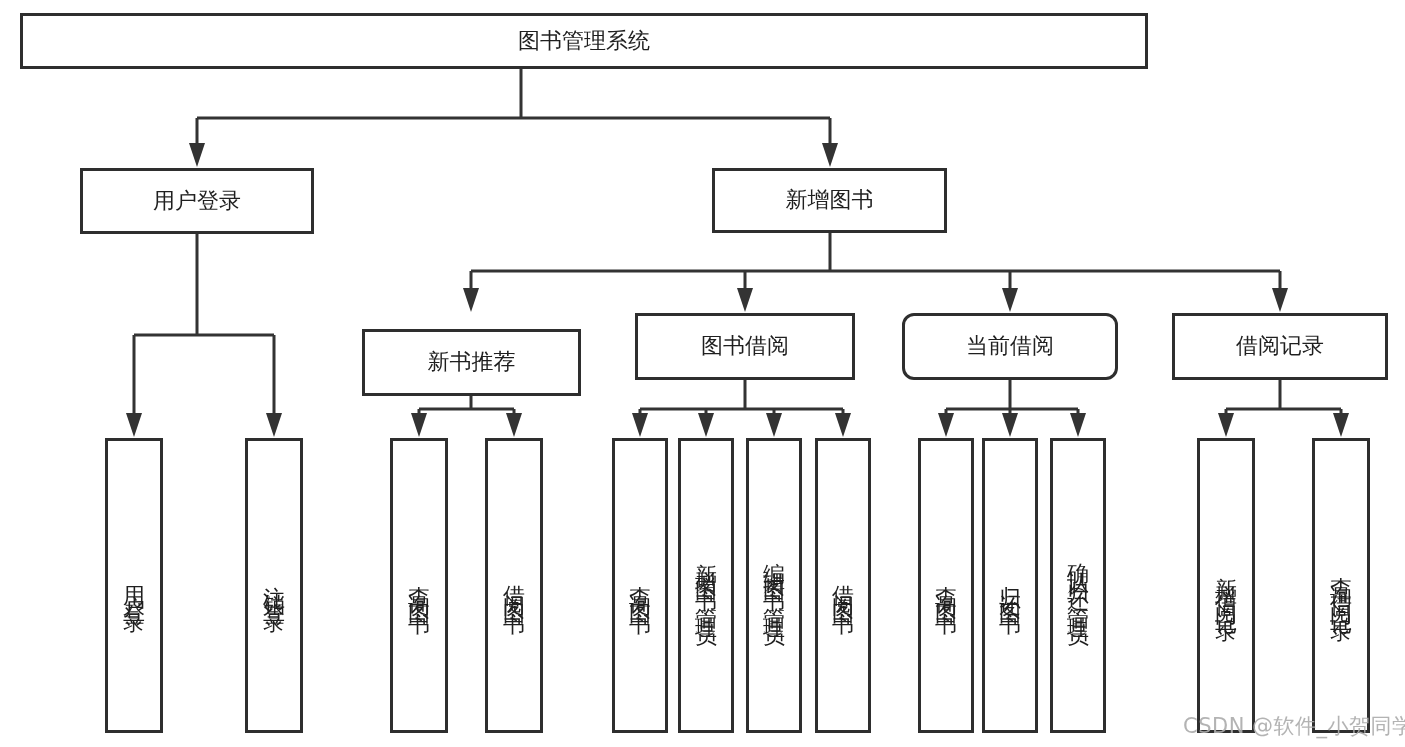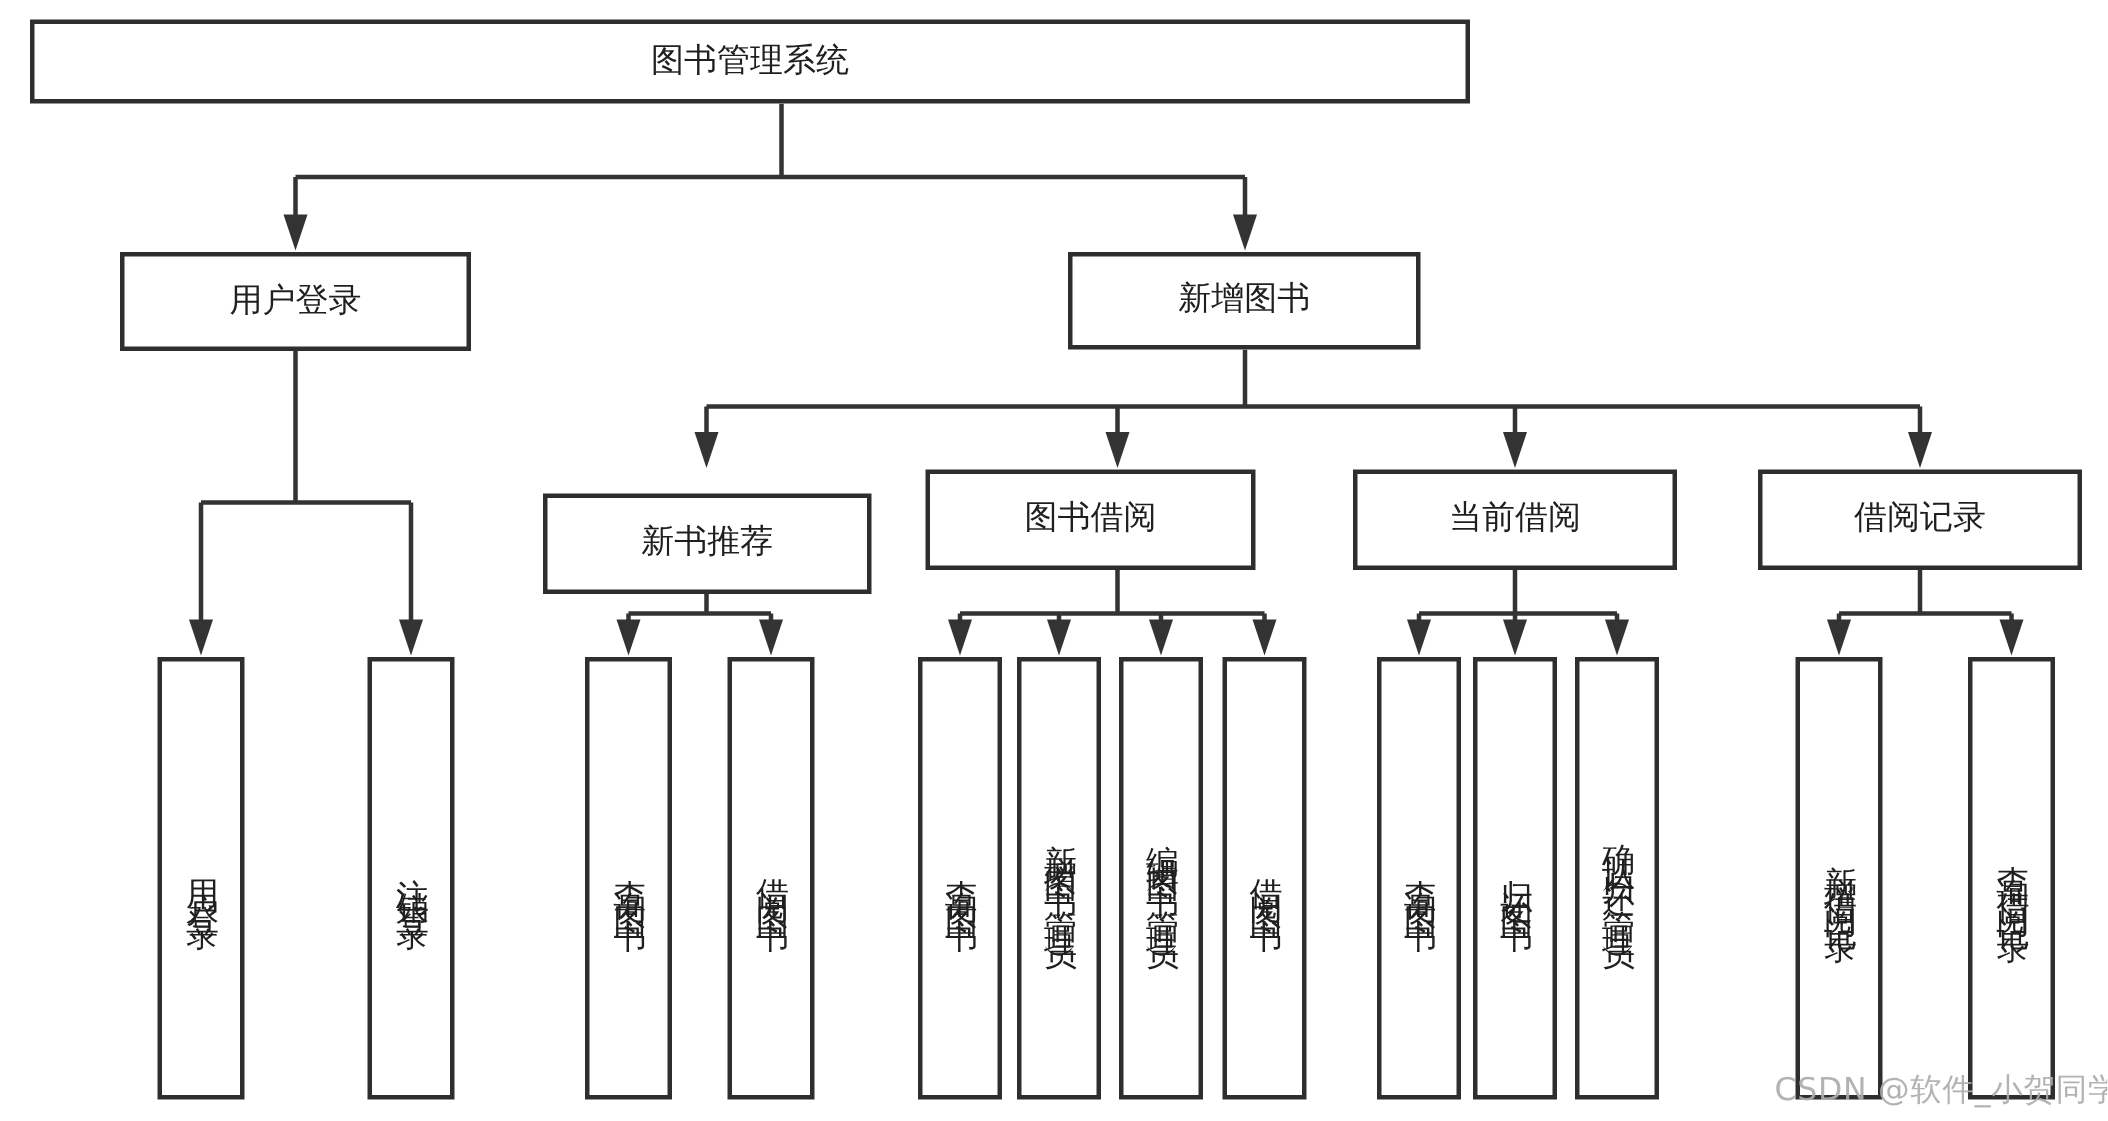--- a/index.html
+++ b/index.html
@@ -107,38 +107,38 @@
       <polygon class="arrow" points="766,413 782,413 774,437"></polygon>
       <polygon class="arrow" points="835,413 851,413 843,437"></polygon>
       <polygon class="arrow" points="938,413 954,413 946,437"></polygon>
       <polygon class="arrow" points="1002,413 1018,413 1010,437"></polygon>
       <polygon class="arrow" points="1070,413 1086,413 1078,437"></polygon>
       <polygon class="arrow" points="1218,413 1234,413 1226,437"></polygon>
       <polygon class="arrow" points="1333,413 1349,413 1341,437"></polygon>
     </g>
   </svg>
 
-  <div class="box" style="left:20px; top:13px; width:960px; height:56px;">
+  <div class="box" style="left:20px; top:13px; width:1128px; height:56px;">
     <span class="hlabel">图书管理系统</span>
   </div>
 
   <div class="box" style="left:80px; top:168px; width:234px; height:66px;">
     <span class="hlabel">用户登录</span>
   </div>
   <div class="box" style="left:712px; top:168px; width:235px; height:65px;">
     <span class="hlabel">新增图书</span>
   </div>
 
   <div class="box" style="left:362px; top:329px; width:219px; height:67px;">
     <span class="hlabel">新书推荐</span>
   </div>
-  <div class="box" style="left:617px; top:313px; width:220px; height:67px;">
+  <div class="box" style="left:635px; top:313px; width:220px; height:67px;">
     <span class="hlabel">图书借阅</span>
   </div>
-  <div class="box" style="left:902px; top:313px; width:216px; height:67px;">
+  <div class="box" style="left:902px; top:313px; width:216px; height:67px;border-radius:12px;">
     <span class="hlabel">当前借阅</span>
   </div>
   <div class="box" style="left:1172px; top:313px; width:216px; height:67px;">
     <span class="hlabel">借阅记录</span>
   </div>
 
   <div class="box leaf" style="left:105px; width:58px;">
     <span class="vlabel">用户登录</span>
   </div>
   <div class="box leaf" style="left:245px; width:58px;">

